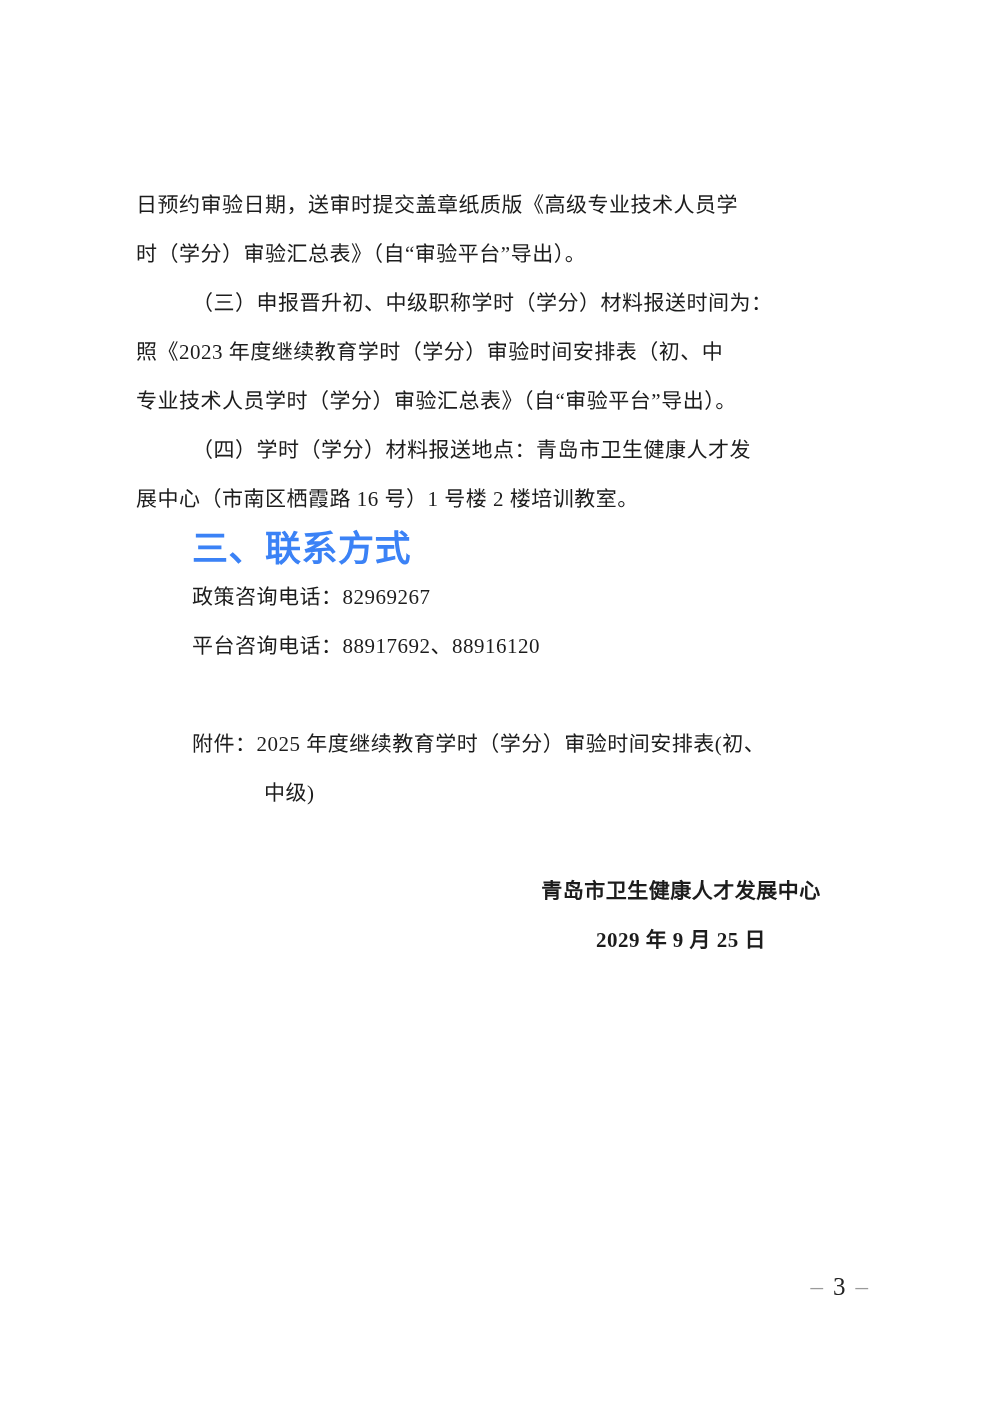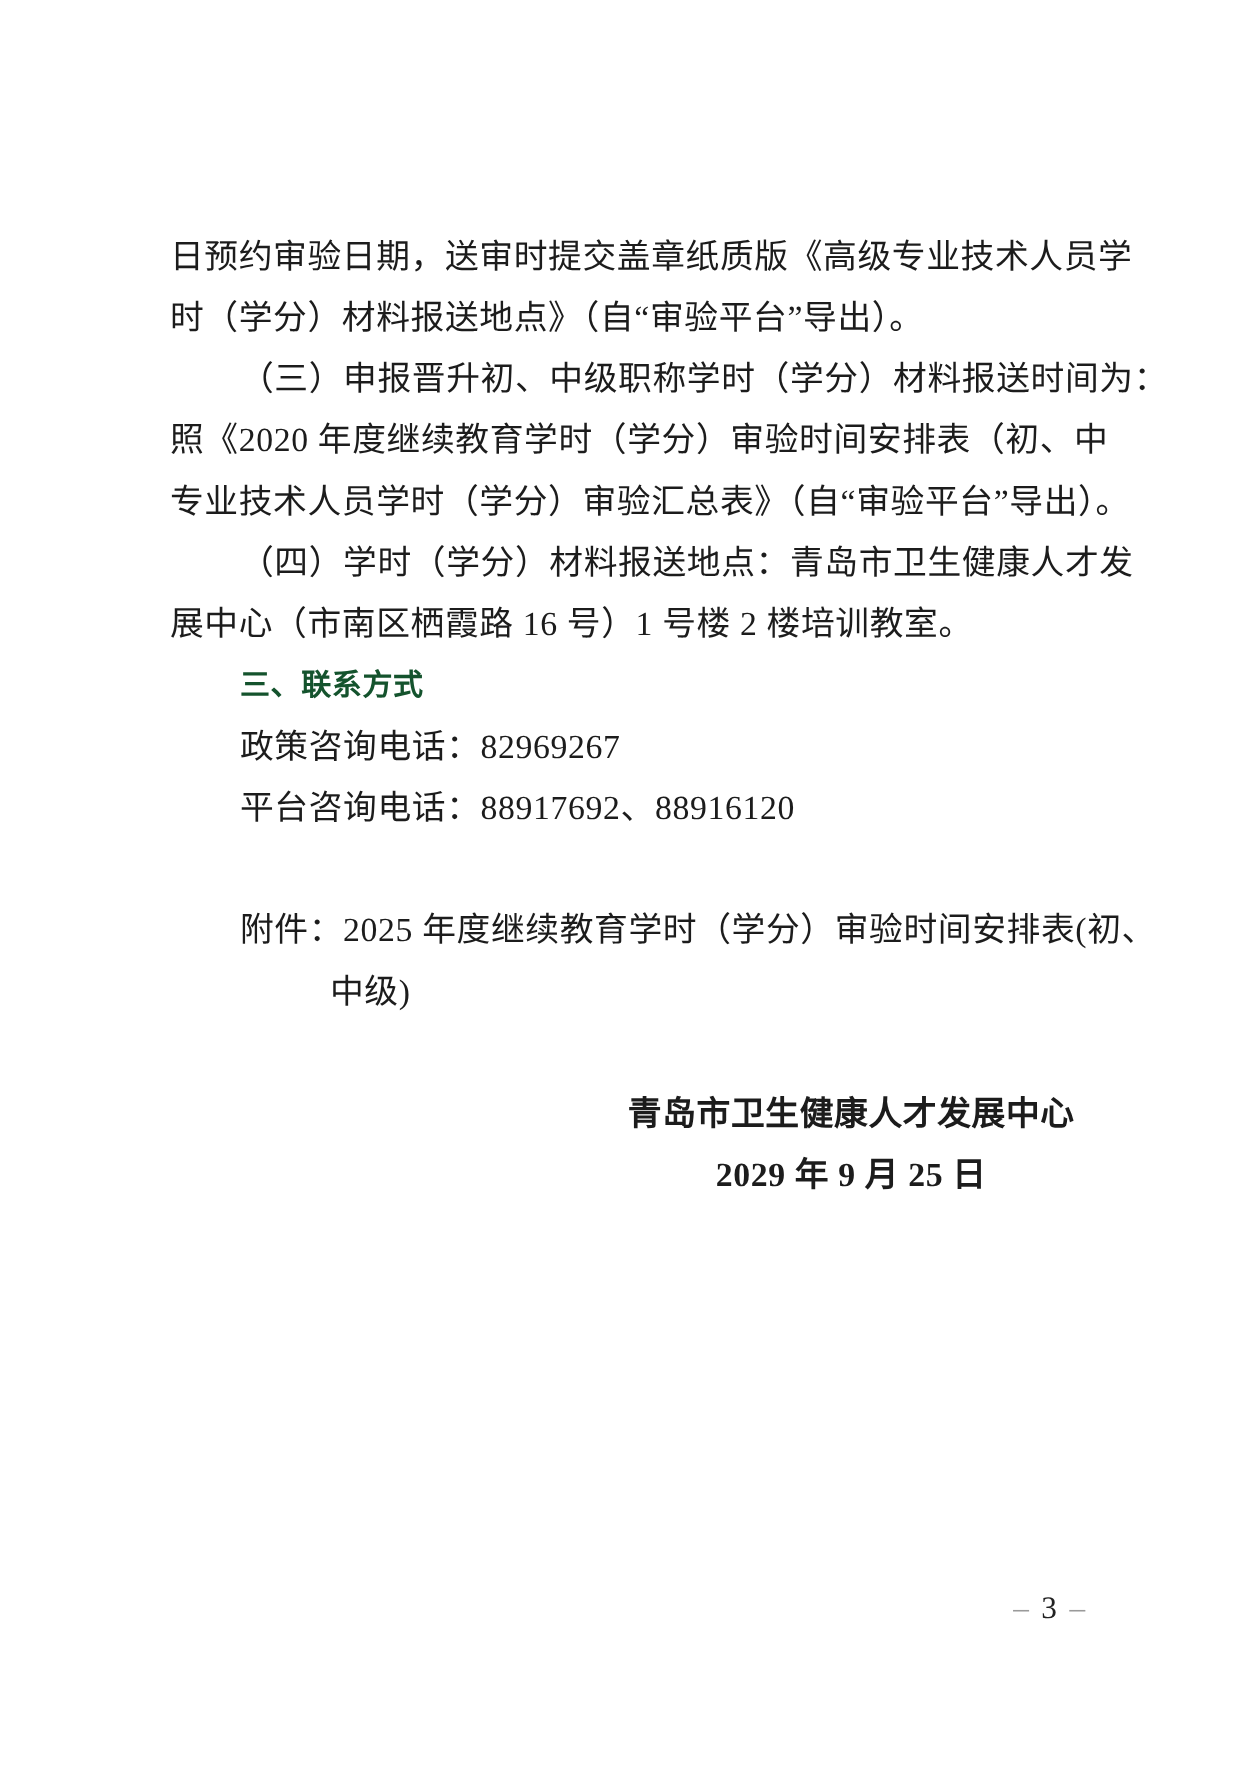--- a/index.html
+++ b/index.html
@@ -16,37 +16,37 @@
     font-family: "Liberation Serif", "DejaVu Serif", serif;
     color: #1c1c1c;
   }
   .content {
     position: absolute;
     left: 136px;
     top: 181px;
     width: 790px;
   }
   .line {
-    font-size: 27px;
+    font-size: 21px;
     line-height: 49px;
     height: 49px;
     white-space: nowrap;
     letter-spacing: 0.5px;
   }
   .indent {
     padding-left: 56px;
   }
   .hang {
     padding-left: 128px;
   }
   .heading {
     font-family: "Liberation Sans", "DejaVu Sans", sans-serif;
     font-weight: bold;
-    font-size: 24px;
-    color: #14532d;
+    font-size: 36px;
+    color: #3b82f6;
   }
   .gap {
     height: 49px;
   }
   .signature {
     text-align: center;
     padding-left: 300px;
     font-weight: bold;
   }
   .footer {
@@ -65,24 +65,24 @@
     color: #222;
   }
 </style>
 </head>
 <body>
 
 <div class="page">
   <div class="content">
 
     <div class="line">日预约审验日期，送审时提交盖章纸质版《高级专业技术人员学</div>
-    <div class="line">时（学分）材料报送地点》（自“审验平台”导出）。</div>
+    <div class="line">时（学分）审验汇总表》（自“审验平台”导出）。</div>
 
     <div class="line indent">（三）申报晋升初、中级职称学时（学分）材料报送时间为：</div>
-    <div class="line">照《2020 年度继续教育学时（学分）审验时间安排表（初、中</div>
+    <div class="line">照《2023 年度继续教育学时（学分）审验时间安排表（初、中</div>
     <div class="line">专业技术人员学时（学分）审验汇总表》（自“审验平台”导出）。</div>
 
     <div class="line indent">（四）学时（学分）材料报送地点：青岛市卫生健康人才发</div>
     <div class="line">展中心（市南区栖霞路 16 号）1 号楼 2 楼培训教室。</div>
 
     <div class="line indent heading">三、联系方式</div>
 
     <div class="line indent">政策咨询电话：82969267</div>
     <div class="line indent">平台咨询电话：88917692、88916120</div>
 

